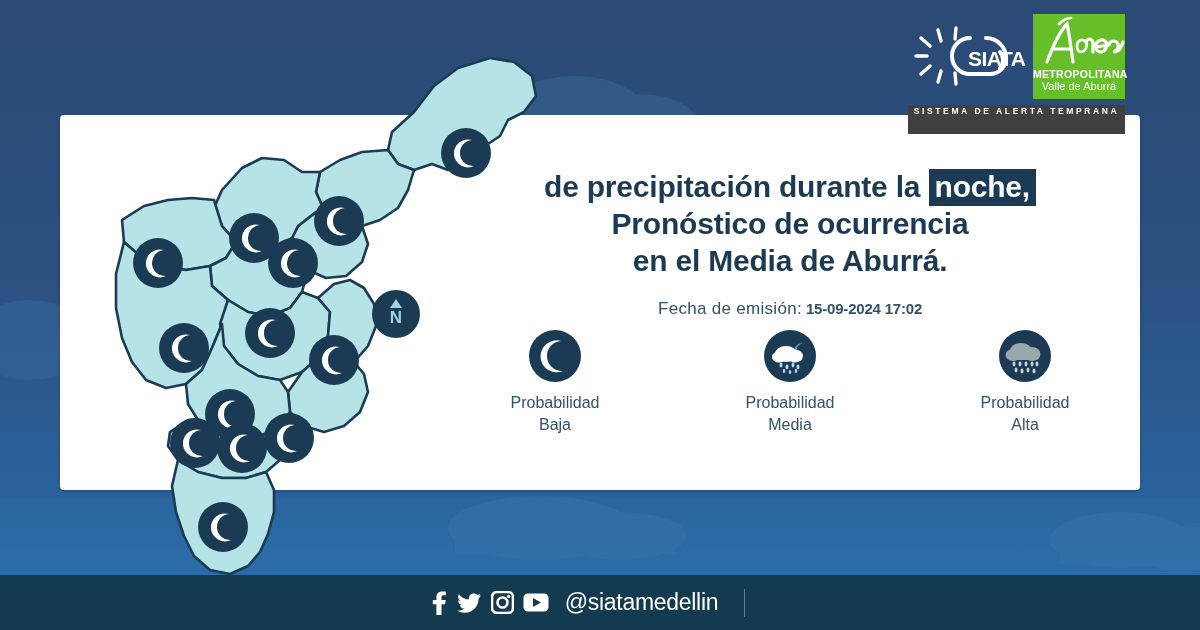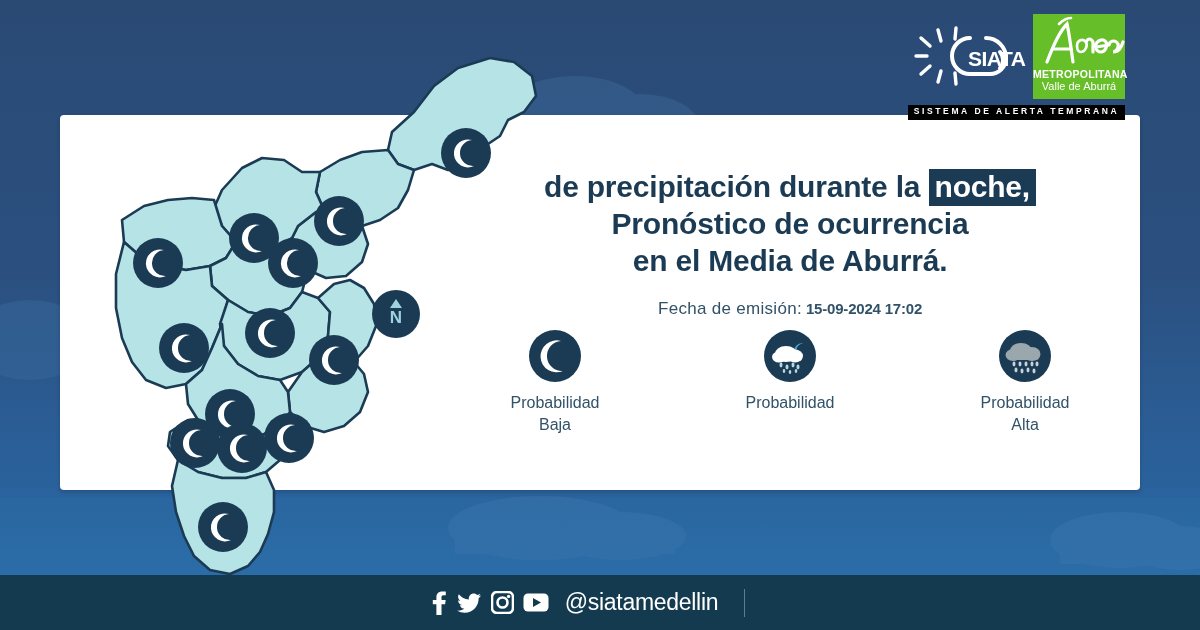--- a/index.html
+++ b/index.html
@@ -44,21 +44,21 @@
 
   
   .logos{position:absolute;left:900px;top:14px;width:230px;height:95px;}
   .siata-logo{position:absolute;left:8px;top:8px;width:125px;height:68px;}
   .area-box{position:absolute;left:133px;top:0px;width:92px;height:85px;background:#66bf28;}
   .area-script{position:absolute;left:0;top:2px;width:92px;height:52px;}
   .area-m{position:absolute;left:0;top:54px;width:92px;text-align:right;
           color:#fff;font-size:10.5px;font-weight:bold;letter-spacing:.3px;line-height:12px;}
   .area-v{position:absolute;left:0;top:66px;width:92px;text-align:center;
           color:#fff;font-size:11px;line-height:13px;}
-  .green-bar{position:absolute;left:8px;top:91px;width:217px;height:15px;background:#000000;
+  .green-bar{position:absolute;left:8px;top:91px;width:217px;height:29px;background:#404040;
              color:#fff;font-size:8.5px;font-weight:bold;letter-spacing:2.6px;
              text-align:center;line-height:13px;}
 
   
   .footer-inner{position:absolute;left:0;top:575px;width:1200px;height:55px;
                 display:flex;align-items:center;justify-content:center;gap:0px;}
   .social{display:flex;align-items:center;gap:9px;margin-right:16px;}
   .social svg{display:block;}
   .handle{color:#fff;font-size:23px;letter-spacing:-.3px;}
   .divider{width:1px;height:28px;background:#5e7d91;margin:0 26px;}
@@ -261,20 +261,21 @@
             <ellipse cx="29" cy="35" rx="1.5" ry="2.4"></ellipse>
             <ellipse cx="34" cy="37" rx="1.5" ry="2.4"></ellipse>
             <ellipse cx="20" cy="41" rx="1.3" ry="2.1"></ellipse>
             <ellipse cx="26" cy="42" rx="1.3" ry="2.1"></ellipse>
             <ellipse cx="32" cy="41" rx="1.3" ry="2.1"></ellipse>
           </g>
         </svg>
       </div>
       <div class="leg-label">
         <div>Probabilidad</div>
+        <div>Media</div>
       </div>
     </div>
 
     <div class="leg-item">
       <div class="leg-icon">
         <svg viewBox="0 0 52 52" width="52" height="52">
           <circle cx="26" cy="26" r="26" fill="#1b3b54"></circle>
           <g fill="#9aa7ad">
             <ellipse cx="22" cy="21" rx="11" ry="8"></ellipse>
             <ellipse cx="33" cy="24" rx="8.5" ry="7"></ellipse>

